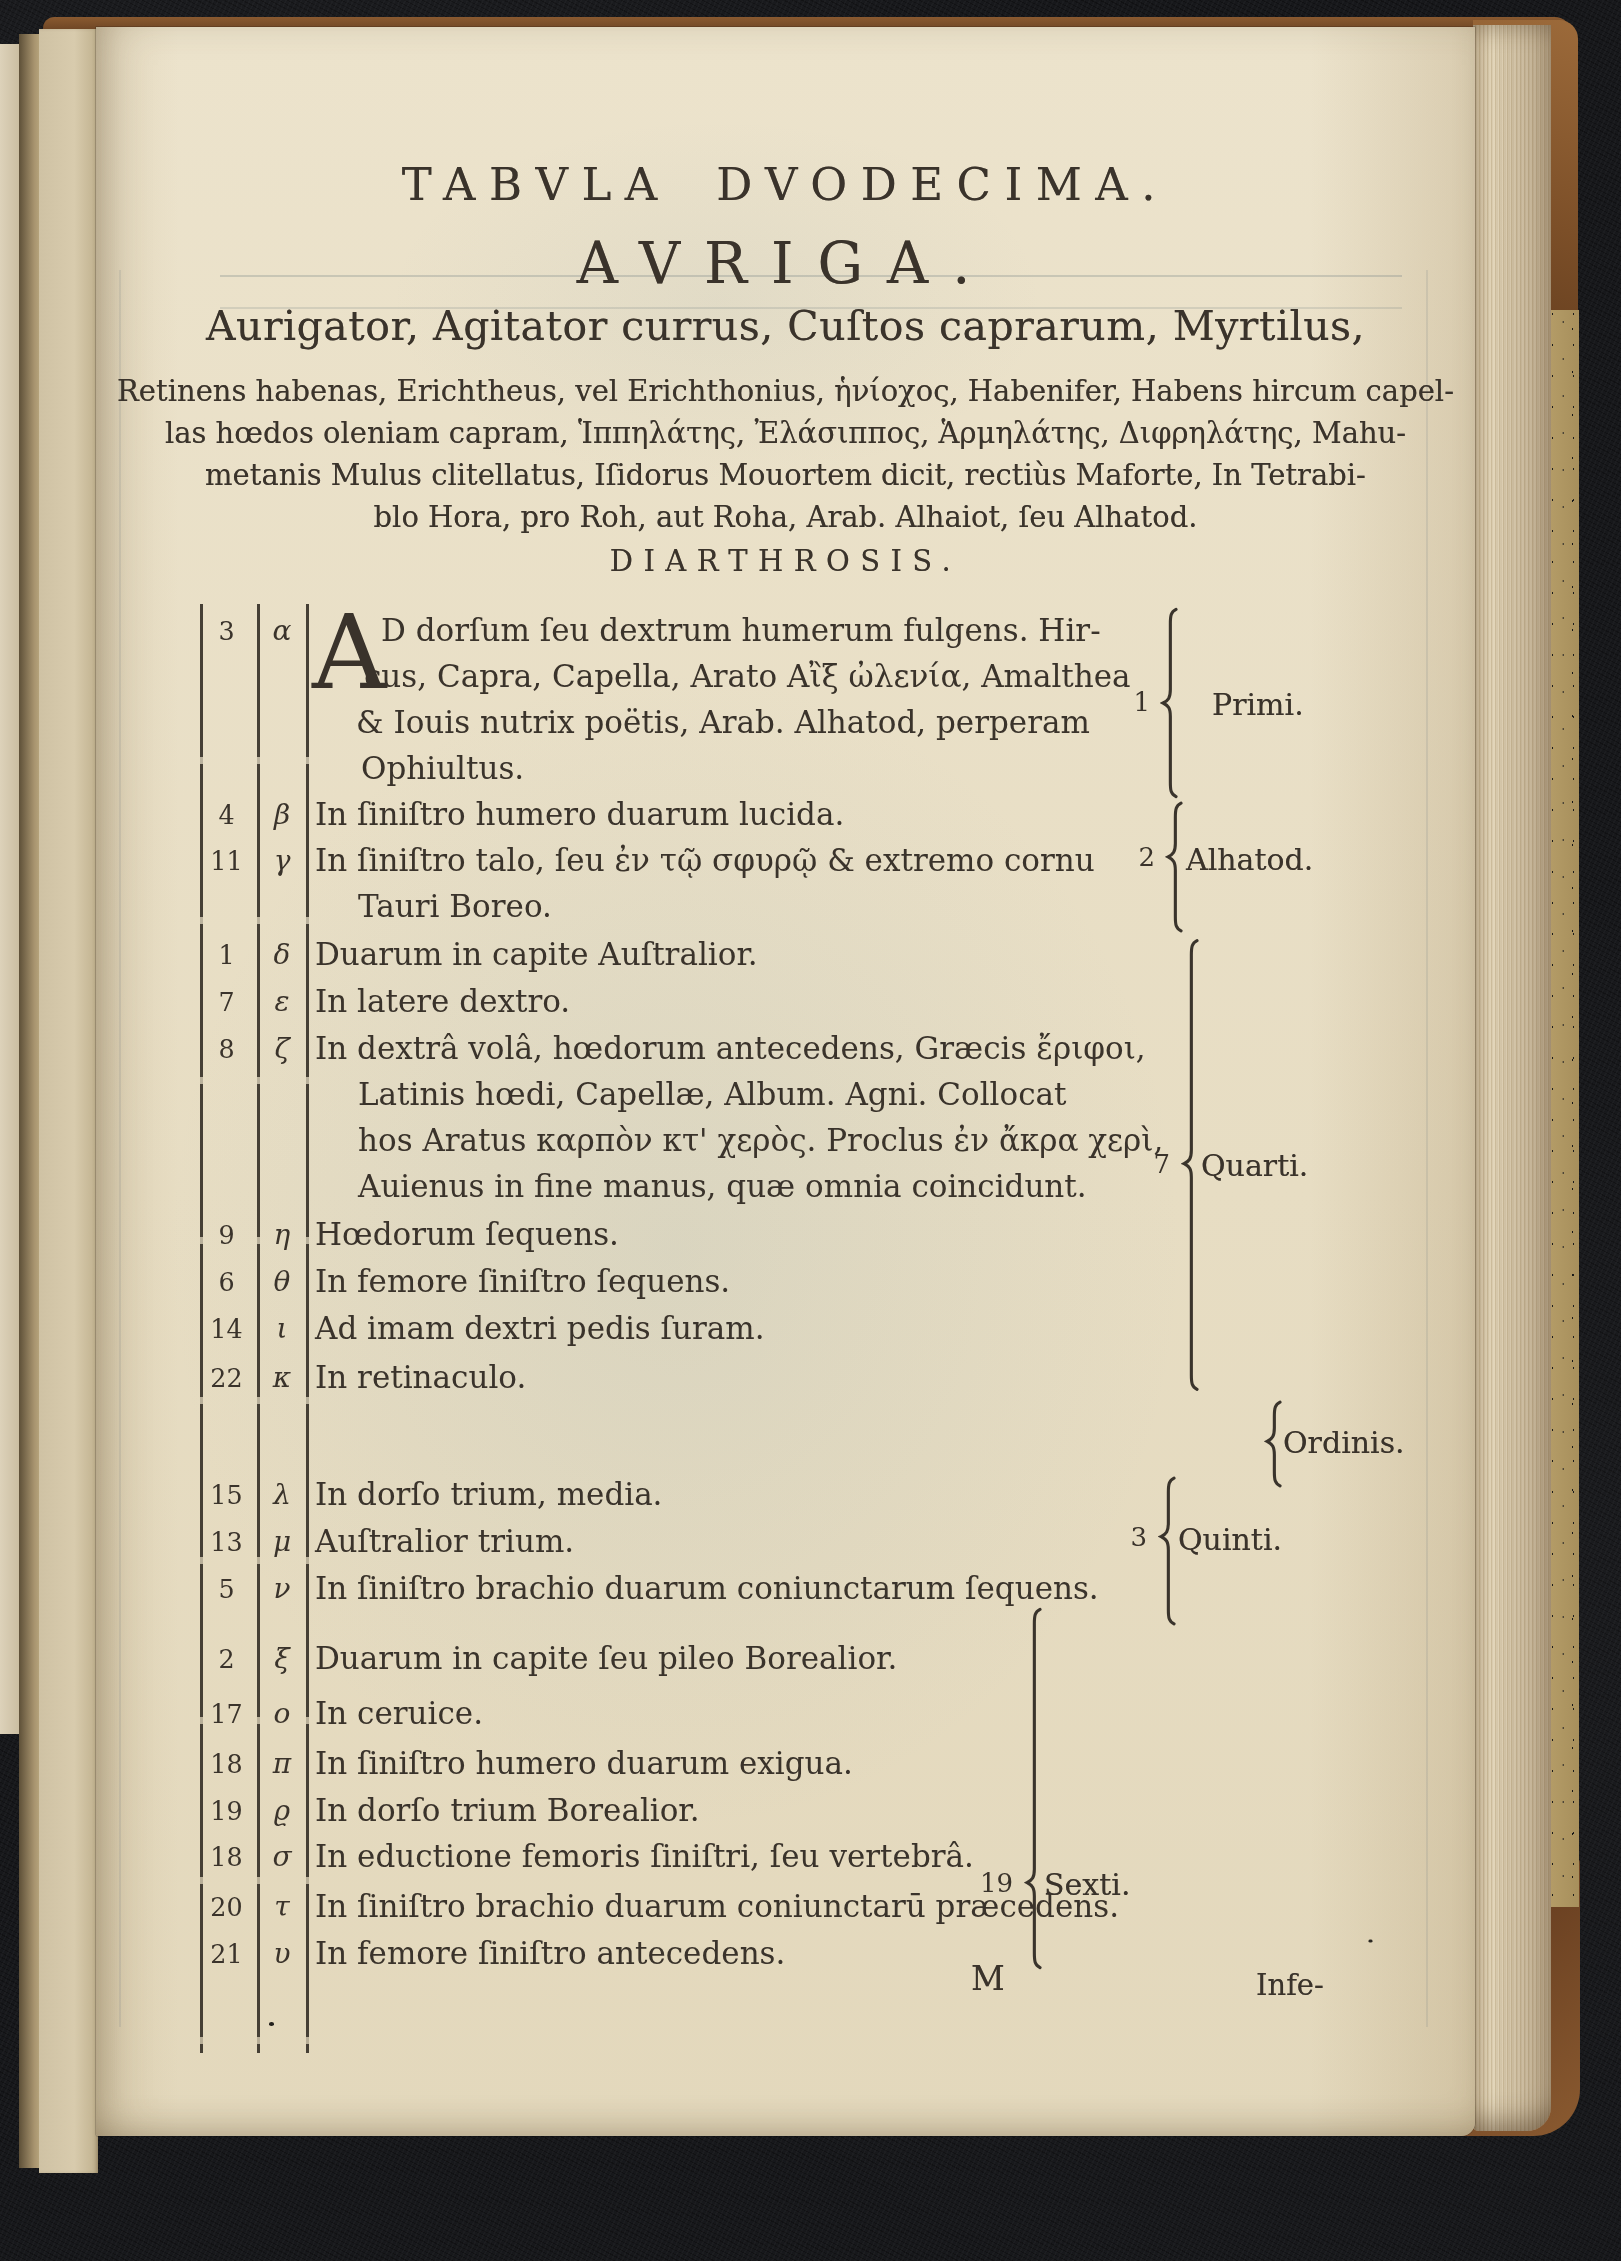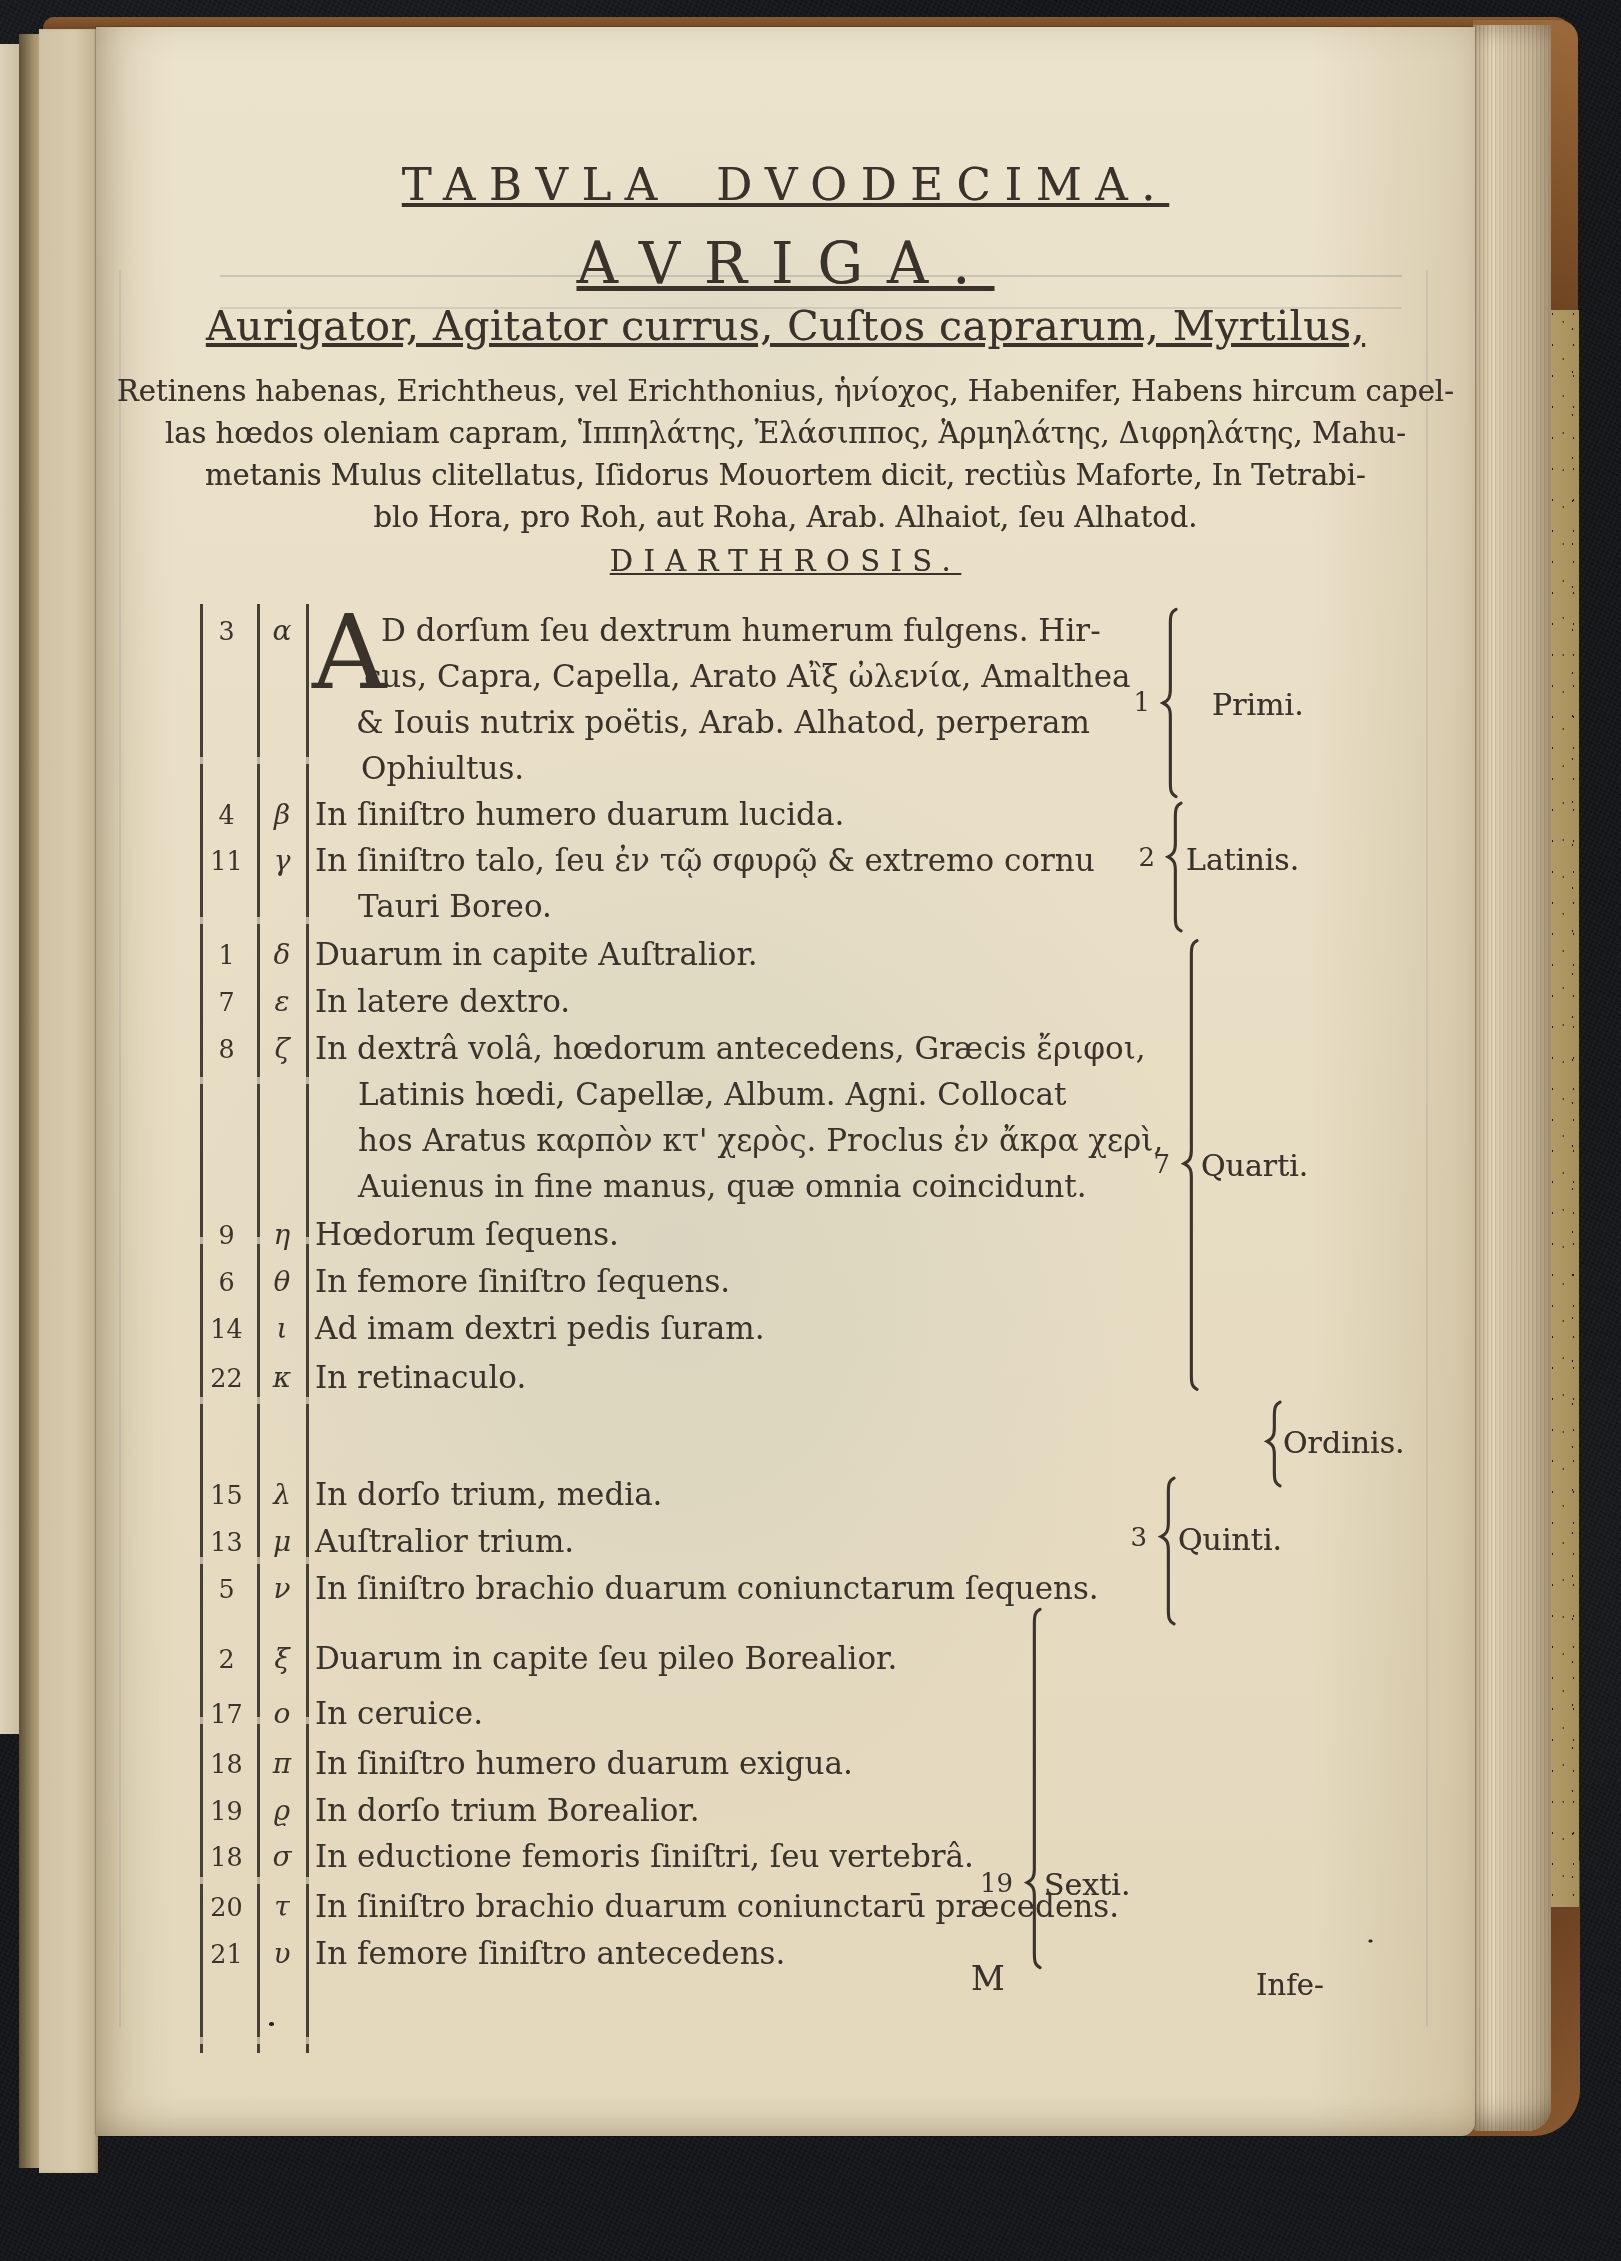--- a/index.html
+++ b/index.html
@@ -51,21 +51,21 @@
       radial-gradient(ellipse 467px 259px at 45% 13%, rgba(140,160,165,0.10), transparent 70%),
       linear-gradient(90deg, rgba(150,120,70,0.12), rgba(0,0,0,0) 6%, rgba(0,0,0,0) 88%, rgba(140,110,60,0.20)),
       linear-gradient(180deg,#ece3cc,#e7ddc3 55%,#e3d8bc);
     box-shadow:inset 24px 0 47px -18.7px rgba(90,70,40,0.38), inset 0 -18.7px 36px -15.6px rgba(90,70,40,0.3), 0 0 0 0.5px rgba(0,0,0,0.3);
     border-radius:0 0 13.5px 2.1px;}
   .plate-line{position:absolute;background:rgba(110,122,128,0.16);}
   .streak{position:absolute;left:124px;width:1182px;height:1.6px;background:rgba(110,125,130,0.28);filter:blur(0.5px);}
   .speck{position:absolute;width:4.7px;height:3.6px;border-radius:50%;background:#23211d;
     box-shadow:1099px -83px 0 -0.5px #2a2722, -31px 767px 0 -1px #34302a;}
   
-  .tb{position:absolute;left:0;width:100%;text-align:center;white-space:nowrap;text-decoration:underline;}
+  .tb{position:absolute;left:0;width:100%;text-align:center;white-space:nowrap;}
   .title1{top:131px;font-size:45px;letter-spacing:13.5px;word-spacing:17.6px;}
   .title2{top:203px;font-size:57px;letter-spacing:24px;}
   .intro1{top:275px;font-size:41px;letter-spacing:0.5px;}
   .intro-sm{font-size:29px;line-height:42px;}
   .intro-box{position:absolute;left:0;top:343px;width:100%;text-align:center;}
   .diarthrosis{top:517px;font-size:29px;letter-spacing:10.4px;word-spacing:4.1px;}
   .ink-soft{text-shadow:0 0 0.5px rgba(58,51,43,0.55);}
   
   .vrule{position:absolute;top:577px;width:2.6px;height:1449px;
     background:repeating-linear-gradient(180deg, rgba(56,50,41,0.92) 0 153px, rgba(56,50,41,0.25) 153px 160px);}
@@ -307,21 +307,21 @@
     <span class="brace" style="left:1064px;top:580px;"><svg width="17.6" height="192" viewBox="0 0 34 370">
     <path d="M31 4 C21 9 20 16 20 32 L20 159 C20 175 16 180 6 185 C16 190 20 195 20 211 L20 338 C20 354 21 361 31 366" fill="none" stroke="#3a342c" stroke-width="6" stroke-linecap="round"></path>
         </svg></span>
     <div class="ann g-count" style="left:992px;top:675px;width:62px;">1</div>
     <div class="ann g-label ink-soft" style="left:1084px;top:677px;margin-left:32px;">Primi.</div>
 
     <span class="brace" style="left:1069px;top:774px;"><svg width="17.6" height="132" viewBox="0 0 34 255">
     <path d="M31 4 C21 9 20 16 20 32 L20 82 C20 98 16 103 6 108 C16 113 20 118 20 134 L20 223 C20 239 21 246 31 251" fill="none" stroke="#3a342c" stroke-width="6" stroke-linecap="round"></path>
         </svg></span>
     <div class="ann g-count" style="left:997px;top:830px;width:62px;">2</div>
-    <div class="ann g-label ink-soft" style="left:1090px;top:832px;">Latinis.</div>
+    <div class="ann g-label ink-soft" style="left:1090px;top:832px;">Alhatod.</div>
 
     <span class="brace" style="left:1085px;top:911px;"><svg width="17.6" height="454" viewBox="0 0 34 875">
     <path d="M31 4 C21 9 20 16 20 32 L20 409 C20 425 16 430 6 435 C16 440 20 445 20 461 L20 843 C20 859 21 866 31 871" fill="none" stroke="#3a342c" stroke-width="6" stroke-linecap="round"></path>
         </svg></span>
     <div class="ann g-count" style="left:1012px;top:1137px;width:62px;">7</div>
     <div class="ann g-label ink-soft" style="left:1105px;top:1138px;">Quarti.</div>
 
     <span class="brace" style="left:1168px;top:1373px;"><svg width="17.6" height="88" viewBox="0 0 34 170">
     <path d="M31 4 C21 9 20 16 20 32 L20 54 C20 70 16 75 6 80 C16 85 20 90 20 106 L20 138 C20 154 21 161 31 166" fill="none" stroke="#3a342c" stroke-width="6" stroke-linecap="round"></path>
         </svg></span>

